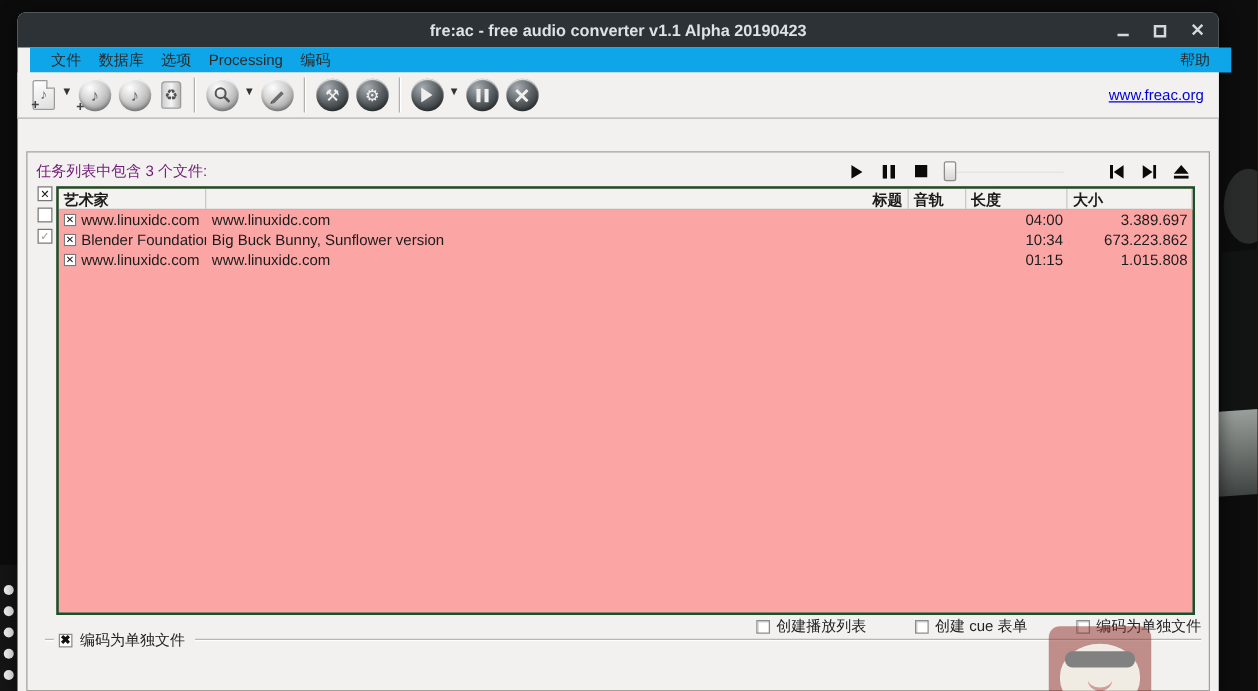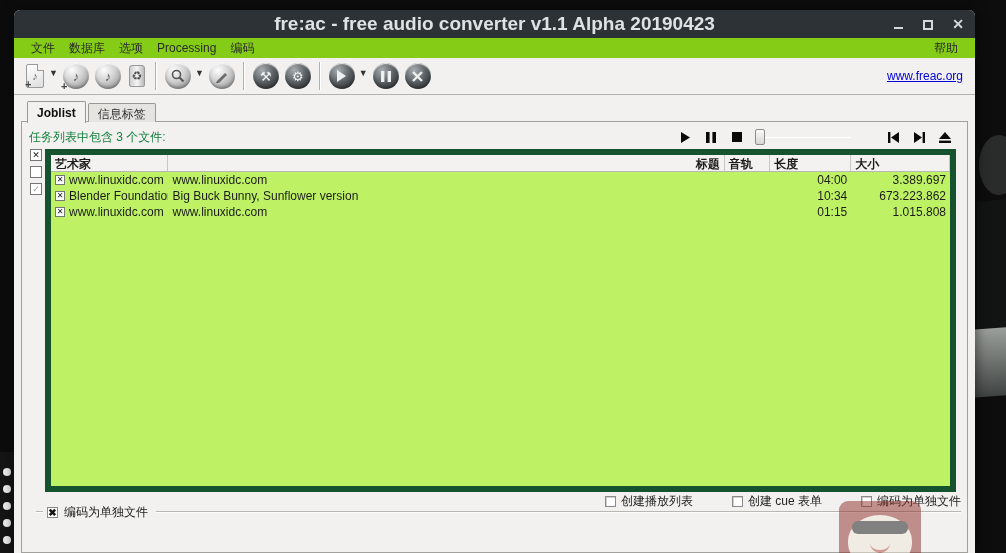--- a/index.html
+++ b/index.html
@@ -15,28 +15,28 @@
   .wp-r2 { position:absolute; left:2px; top:200px; width:40px; height:130px; background:#111413; transform:skewY(-6deg); }
   .wp-r3 { position:absolute; left:0; top:328px; width:40px; height:68px; background:linear-gradient(180deg,#9a9f9c,#3f4341); transform:skewY(-4deg); }
 
   
   .window { position:absolute; left:14px; top:10px; width:961px; height:543px;
             background:#f2f1f0; border-radius:6px 6px 0 0;
             box-shadow:0 2px 14px rgba(0,0,0,.6); font-size:12px; color:#1c1c1c; }
 
   .titlebar { position:absolute; left:0; top:0; width:100%; height:28px; background:#2c3235;
               border-radius:6px 6px 0 0; display:flex; align-items:center; justify-content:center; }
-  .title { color:#dfe2e4; font-weight:bold; font-size:19px; }
+  .title { color:#dfe2e4; font-weight:bold; font-size:13px; }
   .win-controls { position:absolute; right:10px; top:0; height:28px; display:flex; align-items:center; gap:16px; }
   .wc { color:#d5d9db; width:14px; height:14px; display:flex; align-items:flex-end; justify-content:center; cursor:default; }
   .wc-min-bar { width:9px; height:2px; background:#d5d9db; margin-bottom:2px; }
   .wc-max-box { width:10px; height:10px; border:2px solid #d5d9db; margin-bottom:1px; }
   .wc-close-x { font-size:14px; font-weight:bold; line-height:14px; }
 
-  .menubar { position:absolute; left:0; top:28px; width:100%; height:20px; background:#84cc16;
+  .menubar { position:absolute; left:10px; top:28px; width:100%; height:20px; background:#0ea5e9;
              display:flex; align-items:flex-end; padding:0 10px; }
   .menu-item { padding:0 7px; height:20px; display:flex; align-items:center; color:#2b2b2b; }
   .menu-spacer { flex:1; }
 
   .toolbar { position:absolute; left:0; top:48px; width:100%; height:37px; background:#f2f1f0;
              border-bottom:1px solid #b4b2af; display:flex; align-items:center; padding:0 8px; }
   .ball { width:26px; height:26px; border-radius:50%; margin:0 3px; flex:0 0 auto;
           background:radial-gradient(circle at 35% 28%, #fdfdfd, #cfcfcf 45%, #8e8e8e 90%);
           box-shadow:inset 0 -2px 3px rgba(0,0,0,.28), inset 0 1px 1px rgba(255,255,255,.9);
           display:flex; align-items:center; justify-content:center; color:#5e5e5e; font-size:13px; }
@@ -59,36 +59,36 @@
 
   .tabstrip { position:absolute; left:13px; top:90px; height:22px; display:flex; align-items:flex-end; z-index:3; }
   .tab { border:1px solid #9a9894; border-bottom:none; background:#e6e4e1; padding:2px 9px 3px 9px;
          margin-right:2px; font-size:12px; color:#333; border-radius:2px 2px 0 0; height:19px; }
   .tab.active { background:#f2f1f0; font-weight:bold; height:22px; padding-top:4px; margin-bottom:-1px; color:#111; }
 
   .pane { position:absolute; left:7px; top:111px; width:947px; height:432px;
           border:1px solid #a3a19d; background:#f2f1f0; }
 
   .status-row { position:absolute; left:7px; top:5px; right:8px; height:20px; display:flex; align-items:center; }
-  .status-text { color:#15803d; }
+  .status-text { color:#701a75; }
   .transport { position:absolute; right:4px; top:0; height:20px; display:flex; align-items:center; gap:6px; }
   .tbtn { width:20px; height:18px; display:flex; align-items:center; justify-content:center; cursor:default; }
   .seek { display:flex; align-items:center; width:96px; height:18px; position:relative; margin:0 2px; }
   .seek-groove { position:absolute; left:0; right:0; top:9px; height:1px; background:#9b9b9b; border-bottom:1px solid #fff; }
   .seek-handle { position:absolute; left:0; top:1px; width:10px; height:16px; background:linear-gradient(180deg,#fbfbfb,#d8d6d3);
                  border:1px solid #8e8c89; border-radius:2px; }
   .transport-gap { width:18px; }
 
   .select-strip { position:absolute; left:8px; top:27px; display:flex; flex-direction:column; gap:5px; }
   .mini-box { width:12px; height:12px; background:#fff; border:1px solid #777; display:flex;
               align-items:center; justify-content:center; font-size:9px; line-height:9px; color:#222; }
   .mini-box.gray { color:#9a9a9a; }
 
-  .jobtable { position:absolute; left:23px; top:27px; width:911px; height:343px; background:#bef264;
-              border:6px solid #14532d; overflow:hidden; }
+  .jobtable { position:absolute; left:23px; top:27px; width:911px; height:343px; background:#fca5a5;
+              border:2px solid #14532d; overflow:hidden; }
   .thead { display:flex; height:17px; background:#f3f2f0; border-bottom:1px solid #b9b7b4; font-weight:bold; }
   .th { padding:1px 4px; border-right:1px solid #c9c7c4; overflow:hidden; white-space:nowrap; }
   .trow { display:flex; height:16px; align-items:center; }
   .td { padding:0 4px; overflow:hidden; white-space:nowrap; display:flex; align-items:center; height:16px; }
   .c-artist { width:119px; } .c-title { width:564px;text-align:right; } .c-track { width:46px; }
   .c-length { width:82px; justify-content:flex-end;text-align:center; } .c-size { width:100px; justify-content:flex-end;text-align:center; }
   .th.c-length, .th.c-size { display:block; text-align:left; }
   .row-check { width:10px; height:10px; border:1px solid #777; background:#fff; font-size:8px; line-height:8px;
                display:inline-flex; align-items:center; justify-content:center; margin-right:4px; flex:0 0 auto; color:#111; }
 
@@ -207,24 +207,20 @@
       </div>
       <div class="ball dark">
         <svg width="11" height="11" viewBox="0 0 11 11">
             <path d="M1 1 L10 10 M10 1 L1 10" stroke="#efefef" stroke-width="2.4"></path>
           </svg>
       </div>
       <span class="toolbar-spacer"></span>
       <a class="freac-link">www.freac.org</a>
     </div>
 
-    <div class="tabstrip">
-      <div class="tab active">Joblist</div>
-      <div class="tab">信息标签</div>
-    </div>
 
     <div class="pane">
 
       <div class="status-row">
         <span class="status-text">任务列表中包含 3 个文件:</span>
         <div class="transport">
           <div class="tbtn">
             <svg width="9" height="11" viewBox="0 0 9 11">
                 <polygon points="0,0 0,11 9,5.5" fill="#0a0a0a"></polygon>
               </svg>

